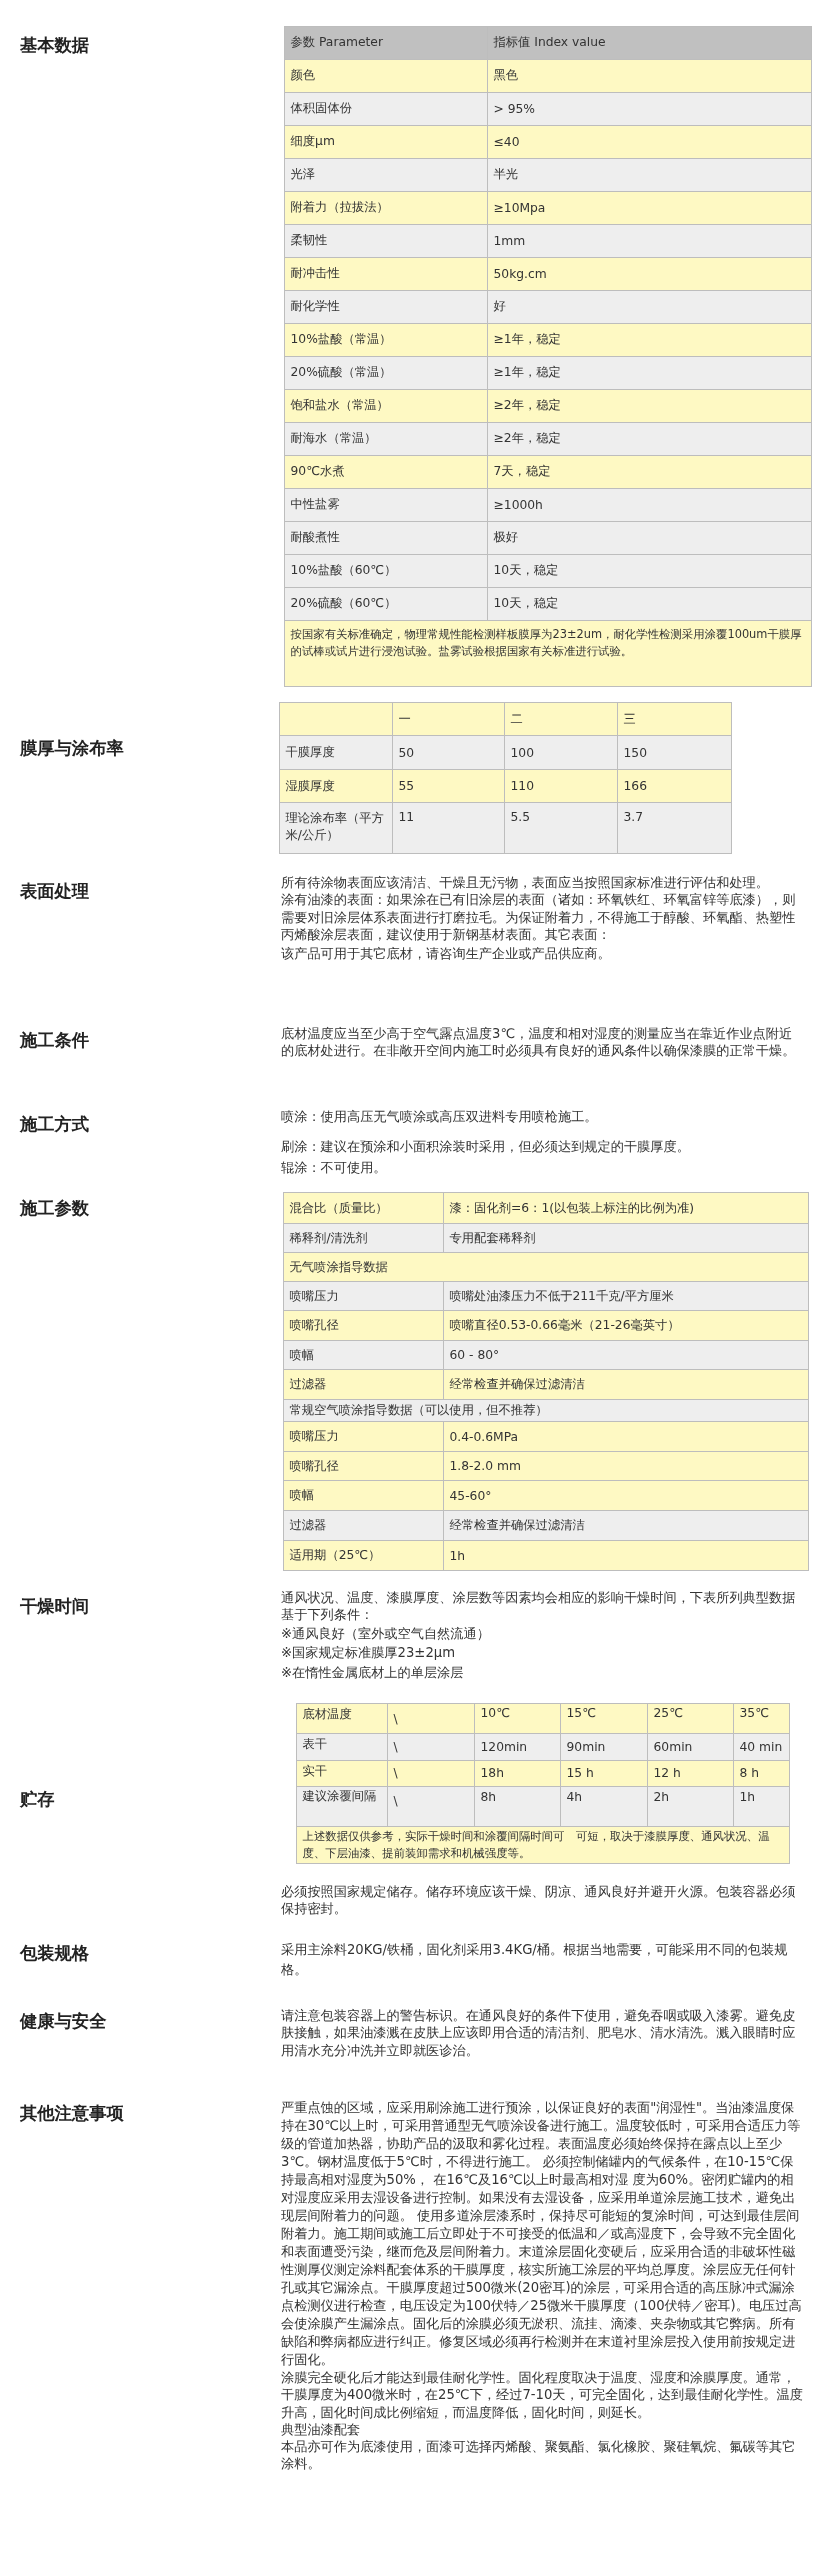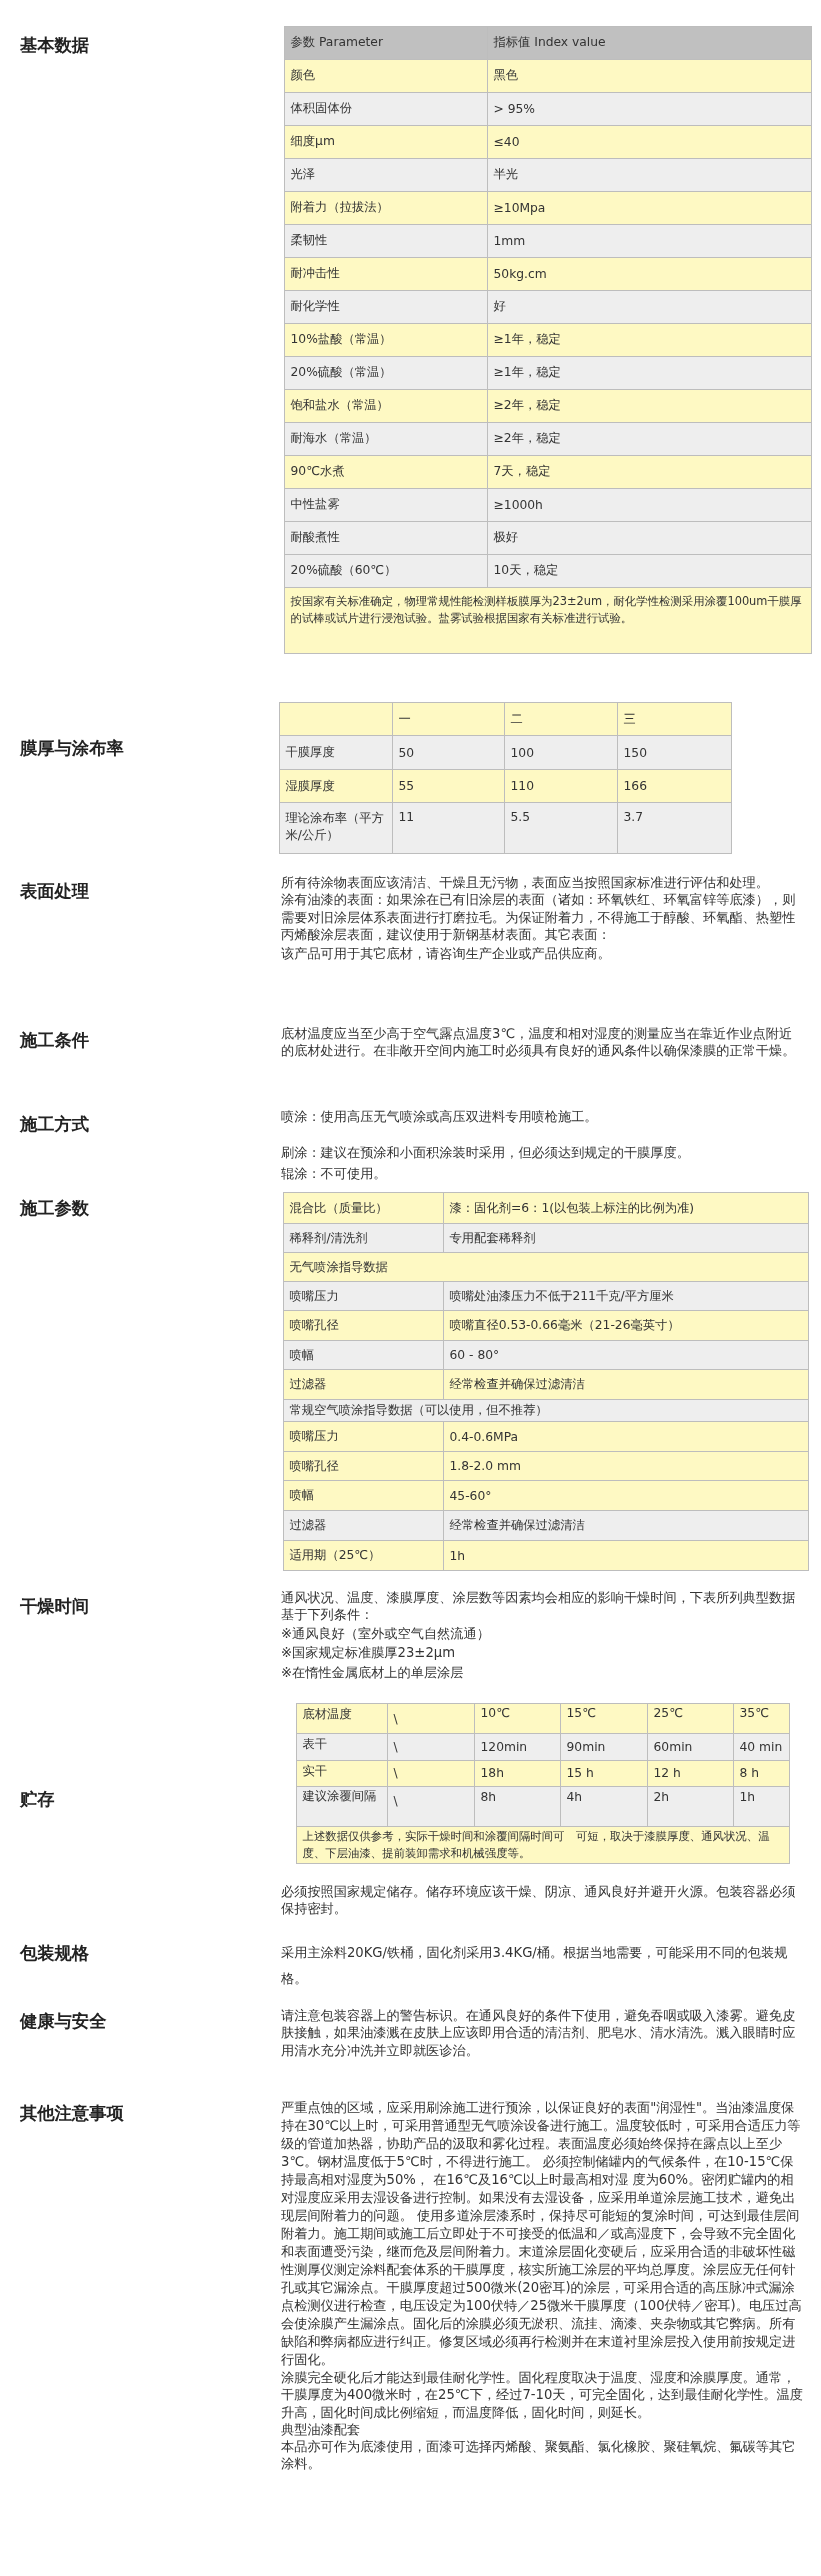--- a/index.html
+++ b/index.html
@@ -111,20 +111,24 @@
         </tr>
     <tr class="row-alt" style="height:33px;">
           <td>中性盐雾</td>
           <td>≥1000h</td>
         </tr>
     <tr class="row-alt" style="height:33px;">
           <td>耐酸煮性</td>
           <td>极好</td>
         </tr>
     <tr class="row-alt" style="height:33px;">
+          <td>10%盐酸（60℃）</td>
+          <td>10天，稳定</td>
+        </tr>
+    <tr class="row-alt" style="height:33px;">
           <td>20%硫酸（60℃）</td>
           <td>10天，稳定</td>
         </tr>
     <tr class="row-white" style="height:66px;">
       <td colspan="2" class="note-cell">按国家有关标准确定，物理常规性能检测样板膜厚为23±2um，耐化学性检测采用涂覆100um干膜厚的试棒或试片进行浸泡试验。盐雾试验根据国家有关标准进行试验。</td>
     </tr>
   </tbody>
     </table>
 </div>
 
@@ -173,21 +177,21 @@
   <p class="para" style="margin-top:1.8px;">该产品可用于其它底材，请咨询生产企业或产品供应商。</p>
 </div>
 
 <div class="section-title" style="top:1028px;">施工条件</div>
 <div class="content" style="top:1025px;">
   <p class="para">底材温度应当至少高于空气露点温度3℃，温度和相对湿度的测量应当在靠近作业点附近的底材处进行。在非敞开空间内施工时必须具有良好的通风条件以确保漆膜的正常干燥。</p>
 </div>
 
 <div class="section-title" style="top:1112px;">施工方式</div>
 <div class="content" style="top:1108px;">
-  <p class="para" style="margin-bottom:19px;">喷涂：使用高压无气喷涂或高压双进料专用喷枪施工。</p>
+  <p class="para" style="margin-bottom:13px;">喷涂：使用高压无气喷涂或高压双进料专用喷枪施工。</p>
   <p class="para" style="margin-bottom:3.7px;">刷涂：建议在预涂和小面积涂装时采用，但必须达到规定的干膜厚度。</p>
   <p class="para">辊涂：不可使用。</p>
 </div>
 
 <div class="section-title" style="top:1196px;">施工参数</div>
 <div class="content" style="top:1192px; left:283px; width:526px;">
   <table class="spec">
     <colgroup>
         <col style="width:160px">
         <col>
@@ -304,21 +308,21 @@
     </table>
 </div>
 
 <div class="section-title" style="top:1787px;">贮存</div>
 <div class="content" style="top:1883px;">
   <p class="para">必须按照国家规定储存。储存环境应该干燥、阴凉、通风良好并避开火源。包装容器必须保持密封。</p>
 </div>
 
 <div class="section-title" style="top:1941px;">包装规格</div>
 <div class="content" style="top:1940px;">
-  <p class="para" style="line-height:26px;">采用主涂料20KG/铁桶，固化剂采用3.4KG/桶。根据当地需要，可能采用不同的包装规格。</p>
+  <p class="para" style="line-height:20px;">采用主涂料20KG/铁桶，固化剂采用3.4KG/桶。根据当地需要，可能采用不同的包装规格。</p>
 </div>
 
 <div class="section-title" style="top:2009px;">健康与安全</div>
 <div class="content" style="top:2007px;">
   <p class="para">请注意包装容器上的警告标识。在通风良好的条件下使用，避免吞咽或吸入漆雾。避免皮肤接触，如果油漆溅在皮肤上应该即用合适的清洁剂、肥皂水、清水清洗。溅入眼睛时应用清水充分冲洗并立即就医诊治。</p>
 </div>
 
 <div class="section-title" style="top:2101px;">其他注意事项</div>
 <div class="content" style="top:2099px;">
   <p class="para" style="line-height:18px;">严重点蚀的区域，应采用刷涂施工进行预涂，以保证良好的表面"润湿性"。当油漆温度保持在30℃以上时，可采用普通型无气喷涂设备进行施工。温度较低时，可采用合适压力等级的管道加热器，协助产品的汲取和雾化过程。表面温度必须始终保持在露点以上至少3℃。钢材温度低于5℃时，不得进行施工。 必须控制储罐内的气候条件，在10-15℃保持最高相对湿度为50%， 在16℃及16℃以上时最高相对湿 度为60%。密闭贮罐内的相对湿度应采用去湿设备进行控制。如果没有去湿设备，应采用单道涂层施工技术，避免出现层间附着力的问题。 使用多道涂层漆系时，保持尽可能短的复涂时间，可达到最佳层间附着力。施工期间或施工后立即处于不可接受的低温和／或高湿度下，会导致不完全固化和表面遭受污染，继而危及层间附着力。末道涂层固化变硬后，应采用合适的非破坏性磁性测厚仪测定涂料配套体系的干膜厚度，核实所施工涂层的平均总厚度。涂层应无任何针孔或其它漏涂点。干膜厚度超过500微米(20密耳)的涂层，可采用合适的高压脉冲式漏涂点检测仪进行检查，电压设定为100伏特／25微米干膜厚度（100伏特／密耳)。电压过高会使涂膜产生漏涂点。固化后的涂膜必须无淤积、流挂、滴漆、夹杂物或其它弊病。所有缺陷和弊病都应进行纠正。修复区域必须再行检测并在末道衬里涂层投入使用前按规定进行固化。</p>

